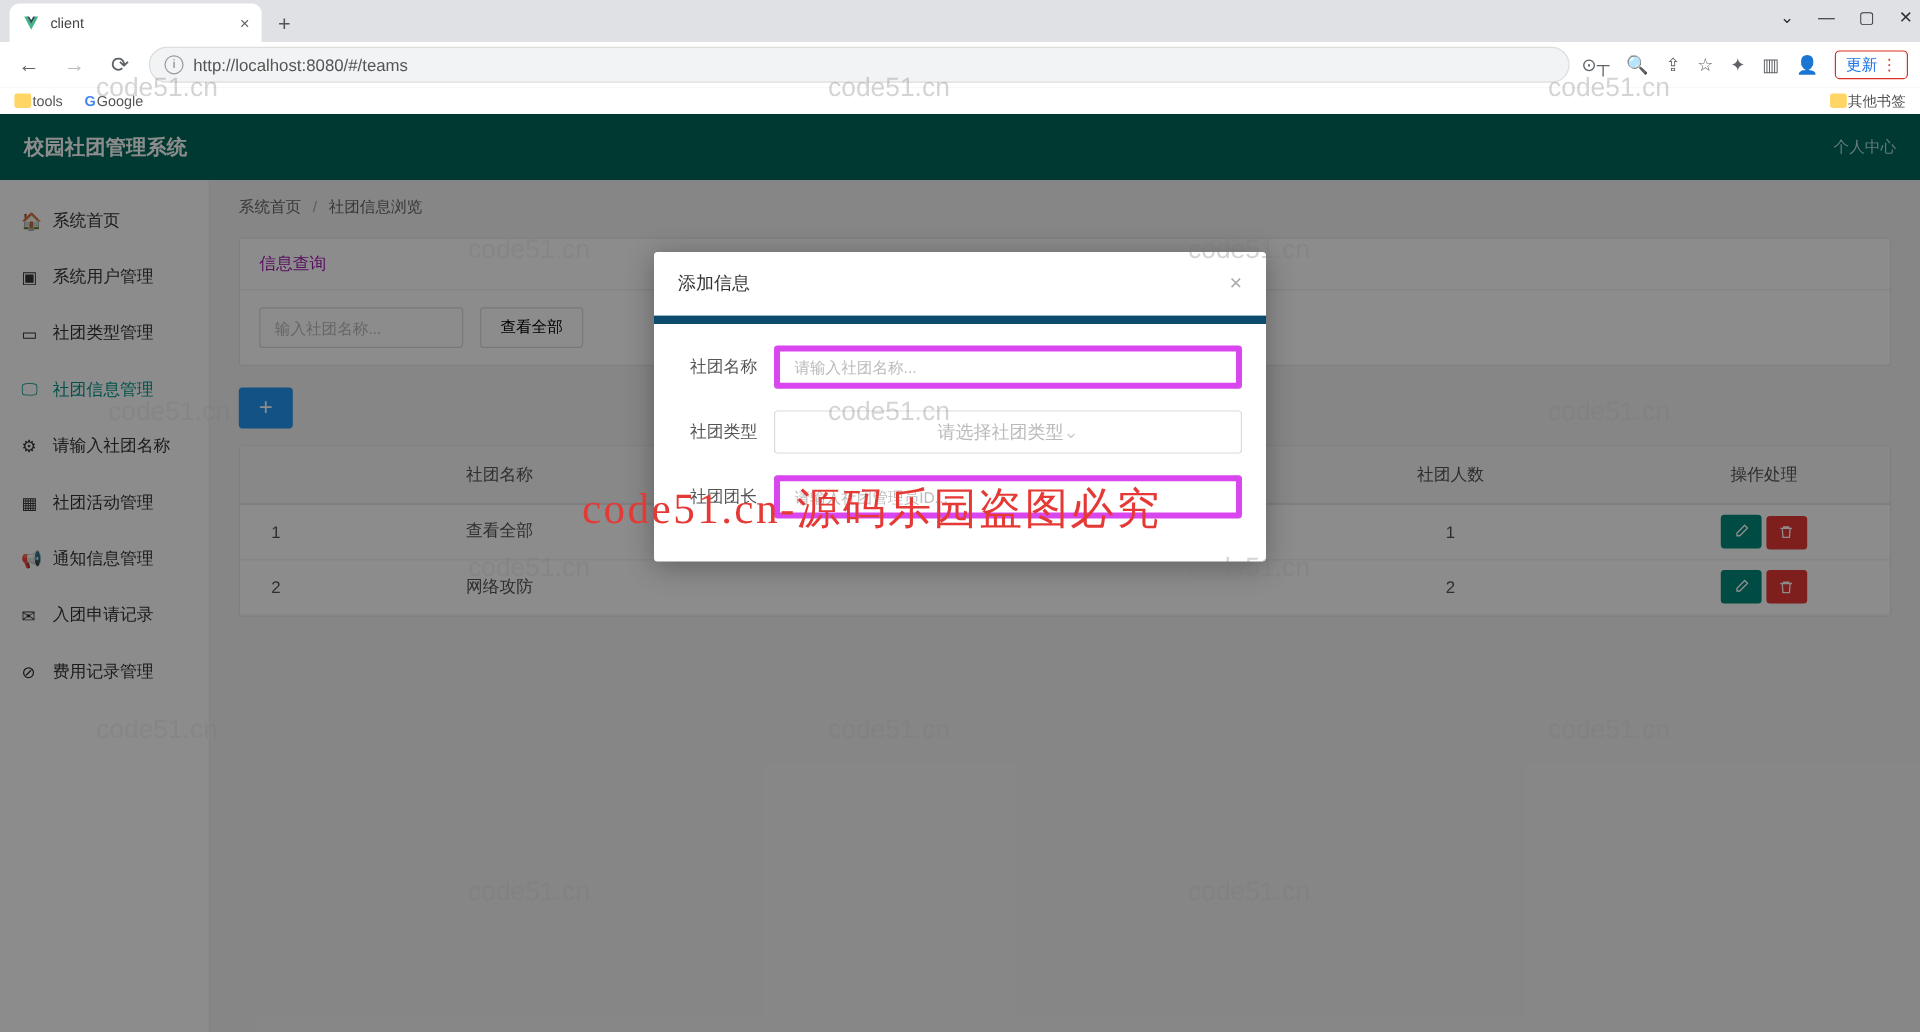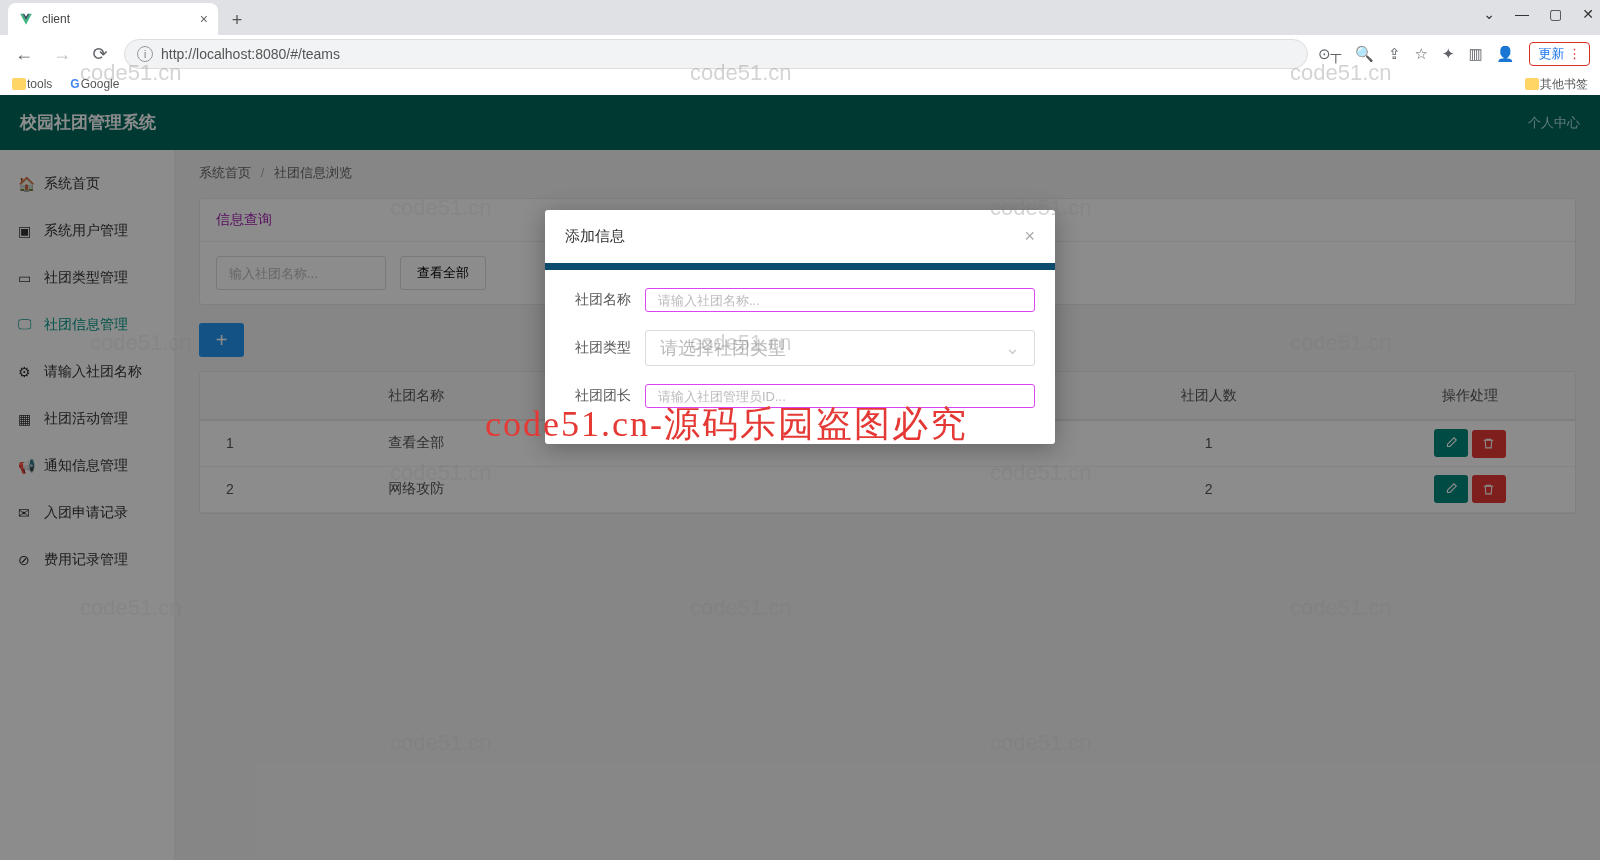--- a/index.html
+++ b/index.html
@@ -55,23 +55,23 @@
 
 
 .overlay{position:absolute;left:0;right:0;top:95px;bottom:0;background:rgba(0,0,0,0.45);display:flex;justify-content:center;align-items:flex-start;padding-top:115px}
 .modal{width:510px;background:#fff;border-radius:3px;box-shadow:0 4px 24px rgba(0,0,0,0.3)}
 .modal-head{padding:16px 20px;display:flex;justify-content:space-between;align-items:center;border-bottom:7px solid #0c4a6e}
 .modal-title{font-size:15px;color:#333}
 .modal-close{color:#aaa;font-size:18px;cursor:pointer}
 .modal-body{padding:18px 20px}
 .form-row{display:flex;align-items:center;margin-bottom:18px}
 .form-label{width:80px;text-align:right;font-size:14px;color:#555;padding-right:14px}
-.form-control{flex:1;height:24px;border:1px solid #d946ef;border-radius:3px;padding:0 12px;font-size:13px;color:#c2410c}
+.form-control{flex:1;height:36px;border:5px solid #d946ef;border-radius:3px;padding:0 12px;font-size:13px;color:#c2410c}
 .form-control::placeholder{color:#bbb}
-.form-select{flex:1;height:36px;border:1px solid #dcdcdc;border-radius:3px;padding:0 14px;font-size:18px;color:#bbb;display:flex;align-items:center;justify-content:space-between}
+.form-select{flex:1;height:36px;border:1px solid #dcdcdc;border-radius:3px;padding:0 14px;font-size:15px;color:#bbb;display:flex;align-items:center;justify-content:center}
 .modal-foot{padding:14px 20px;display:flex;justify-content:flex-end;gap:10px;border-top:1px solid #eee}
 .btn-primary{background:#009688;color:#fff;border-color:#009688}
 
 
 .wm{position:absolute;color:rgba(120,120,120,0.32);font-size:22px;pointer-events:none;font-family:Arial}
 .wm-big{position:absolute;color:#e53935;font-size:36px;font-weight:500;pointer-events:none;letter-spacing:2px;font-family:"SimSun","宋体",serif}
 </style>
 </head>
 <body>
 

